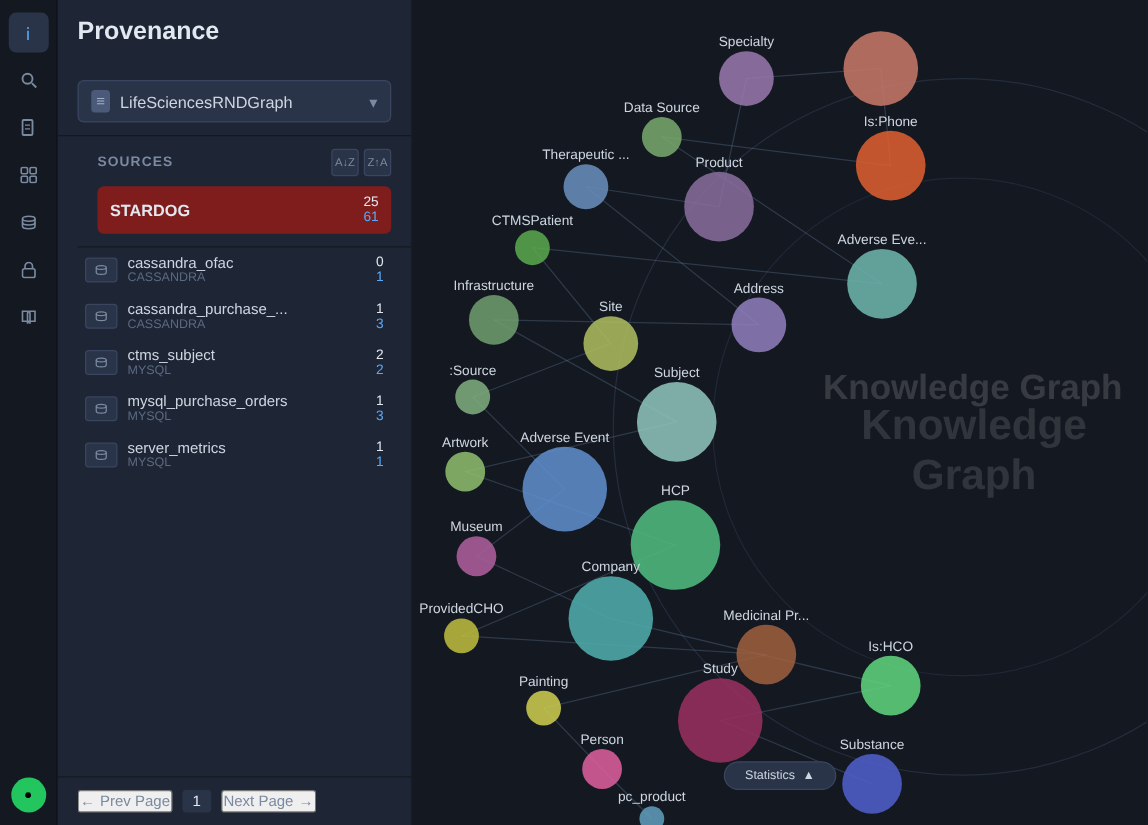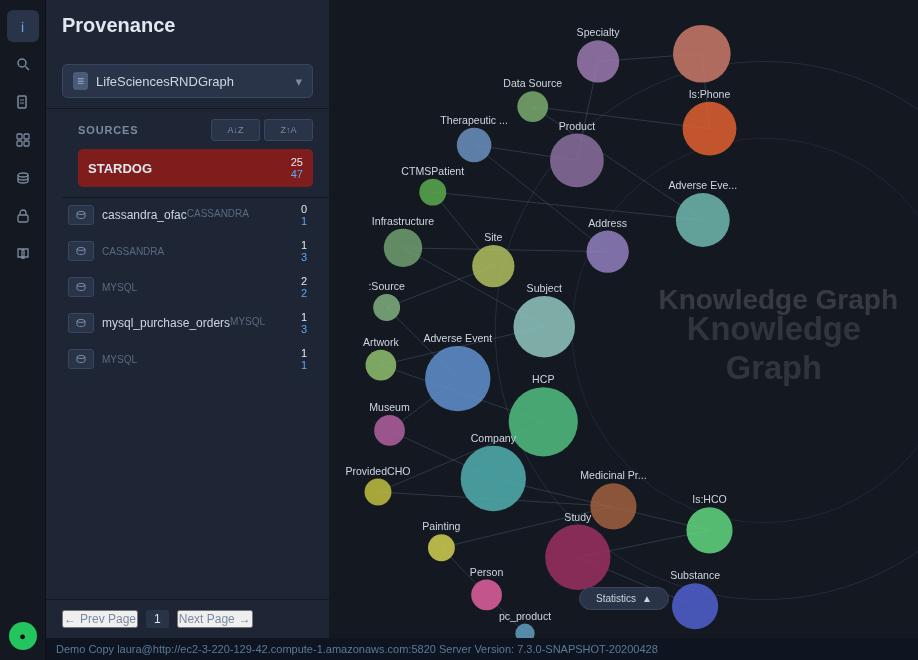--- a/index.html
+++ b/index.html
@@ -124,21 +124,21 @@
       flex: 1;
     }
     .sort-buttons {
       display: flex;
       gap: 4px;
     }
     .sort-btn {
       background: #2a3448;
       border: 1px solid #3a4560;
       border-radius: 3px;
-      width: 49px;
+      width: 22px;
       height: 22px;
       display: flex;
       align-items: center;
       justify-content: center;
       font-size: 9px;
       color: #7a8aa0;
       cursor: pointer;
     }
 
     
@@ -191,23 +191,22 @@
       border-radius: 3px;
       display: flex;
       align-items: center;
       justify-content: center;
       font-size: 8px;
       color: #7a8aa0;
       flex-shrink: 0;
     }
     .source-info {
       display: flex;
-      flex-direction: row;
+      flex-direction: column;
       flex: 1;
-      text-align: center;
     }
     .source-name {
       font-size: 12px;
       color: #cdd6e0;
       font-weight: 500;
     }
     .source-type {
       font-size: 10px;
       color: #5a6a80;
     }
@@ -370,21 +369,21 @@
             </button>
             <button class="sort-btn">
               <span>Z↑A</span>
             </button>
           </div>
         </div>
         <div class="stardog-row">
           <span class="stardog-label">STARDOG</span>
           <div class="stardog-nums">
             <span>25</span>
-            <span>47</span>
+            <span>61</span>
           </div>
         </div>
       </div>
 
       <div class="sources-list">
 
       <div class="source-item">
     <div class="source-icon">
       <svg width="12" height="10" viewBox="0 0 12 10" fill="none">
         <ellipse cx="6" cy="3" rx="4" ry="1.5" stroke="#7a8aa0" stroke-width="1"></ellipse>
@@ -401,35 +400,37 @@
     </div>
   </div>
           <div class="source-item">
     <div class="source-icon">
       <svg width="12" height="10" viewBox="0 0 12 10" fill="none">
         <ellipse cx="6" cy="3" rx="4" ry="1.5" stroke="#7a8aa0" stroke-width="1"></ellipse>
         <path d="M2 3v4c0 .83 1.79 1.5 4 1.5s4-.67 4-1.5V3" stroke="#7a8aa0" stroke-width="1"></path>
       </svg>
     </div>
     <div class="source-info">
+      <span class="source-name">cassandra_purchase_...</span>
       <span class="source-type">CASSANDRA</span>
     </div>
     <div class="source-nums">
       <span>1</span>
       <span>3</span>
     </div>
   </div>
           <div class="source-item">
     <div class="source-icon">
       <svg width="12" height="10" viewBox="0 0 12 10" fill="none">
         <ellipse cx="6" cy="3" rx="4" ry="1.5" stroke="#7a8aa0" stroke-width="1"></ellipse>
         <path d="M2 3v4c0 .83 1.79 1.5 4 1.5s4-.67 4-1.5V3" stroke="#7a8aa0" stroke-width="1"></path>
       </svg>
     </div>
     <div class="source-info">
+      <span class="source-name">ctms_subject</span>
       <span class="source-type">MYSQL</span>
     </div>
     <div class="source-nums">
       <span>2</span>
       <span>2</span>
     </div>
   </div>
           <div class="source-item">
     <div class="source-icon">
       <svg width="12" height="10" viewBox="0 0 12 10" fill="none">
@@ -447,20 +448,21 @@
     </div>
   </div>
           <div class="source-item">
     <div class="source-icon">
       <svg width="12" height="10" viewBox="0 0 12 10" fill="none">
         <ellipse cx="6" cy="3" rx="4" ry="1.5" stroke="#7a8aa0" stroke-width="1"></ellipse>
         <path d="M2 3v4c0 .83 1.79 1.5 4 1.5s4-.67 4-1.5V3" stroke="#7a8aa0" stroke-width="1"></path>
       </svg>
     </div>
     <div class="source-info">
+      <span class="source-name">server_metrics</span>
       <span class="source-type">MYSQL</span>
     </div>
     <div class="source-nums">
       <span>1</span>
       <span>1</span>
     </div>
   </div>
         </div>
 
       <div class="pagination">
@@ -620,16 +622,13 @@
         </div>
       </div>
 
       <button class="statistics-btn">
         <span>Statistics</span>
         <span>▲</span>
       </button>
     </div>
   </div>
 
-  <div class="status-bar">
-    <span>Demo Copy laura@http://ec2-3-220-129-42.compute-1.amazonaws.com:5820   Server Version: 7.3.0-SNAPSHOT-20200428</span>
-  </div>
 </div>
 
 </body></html>

